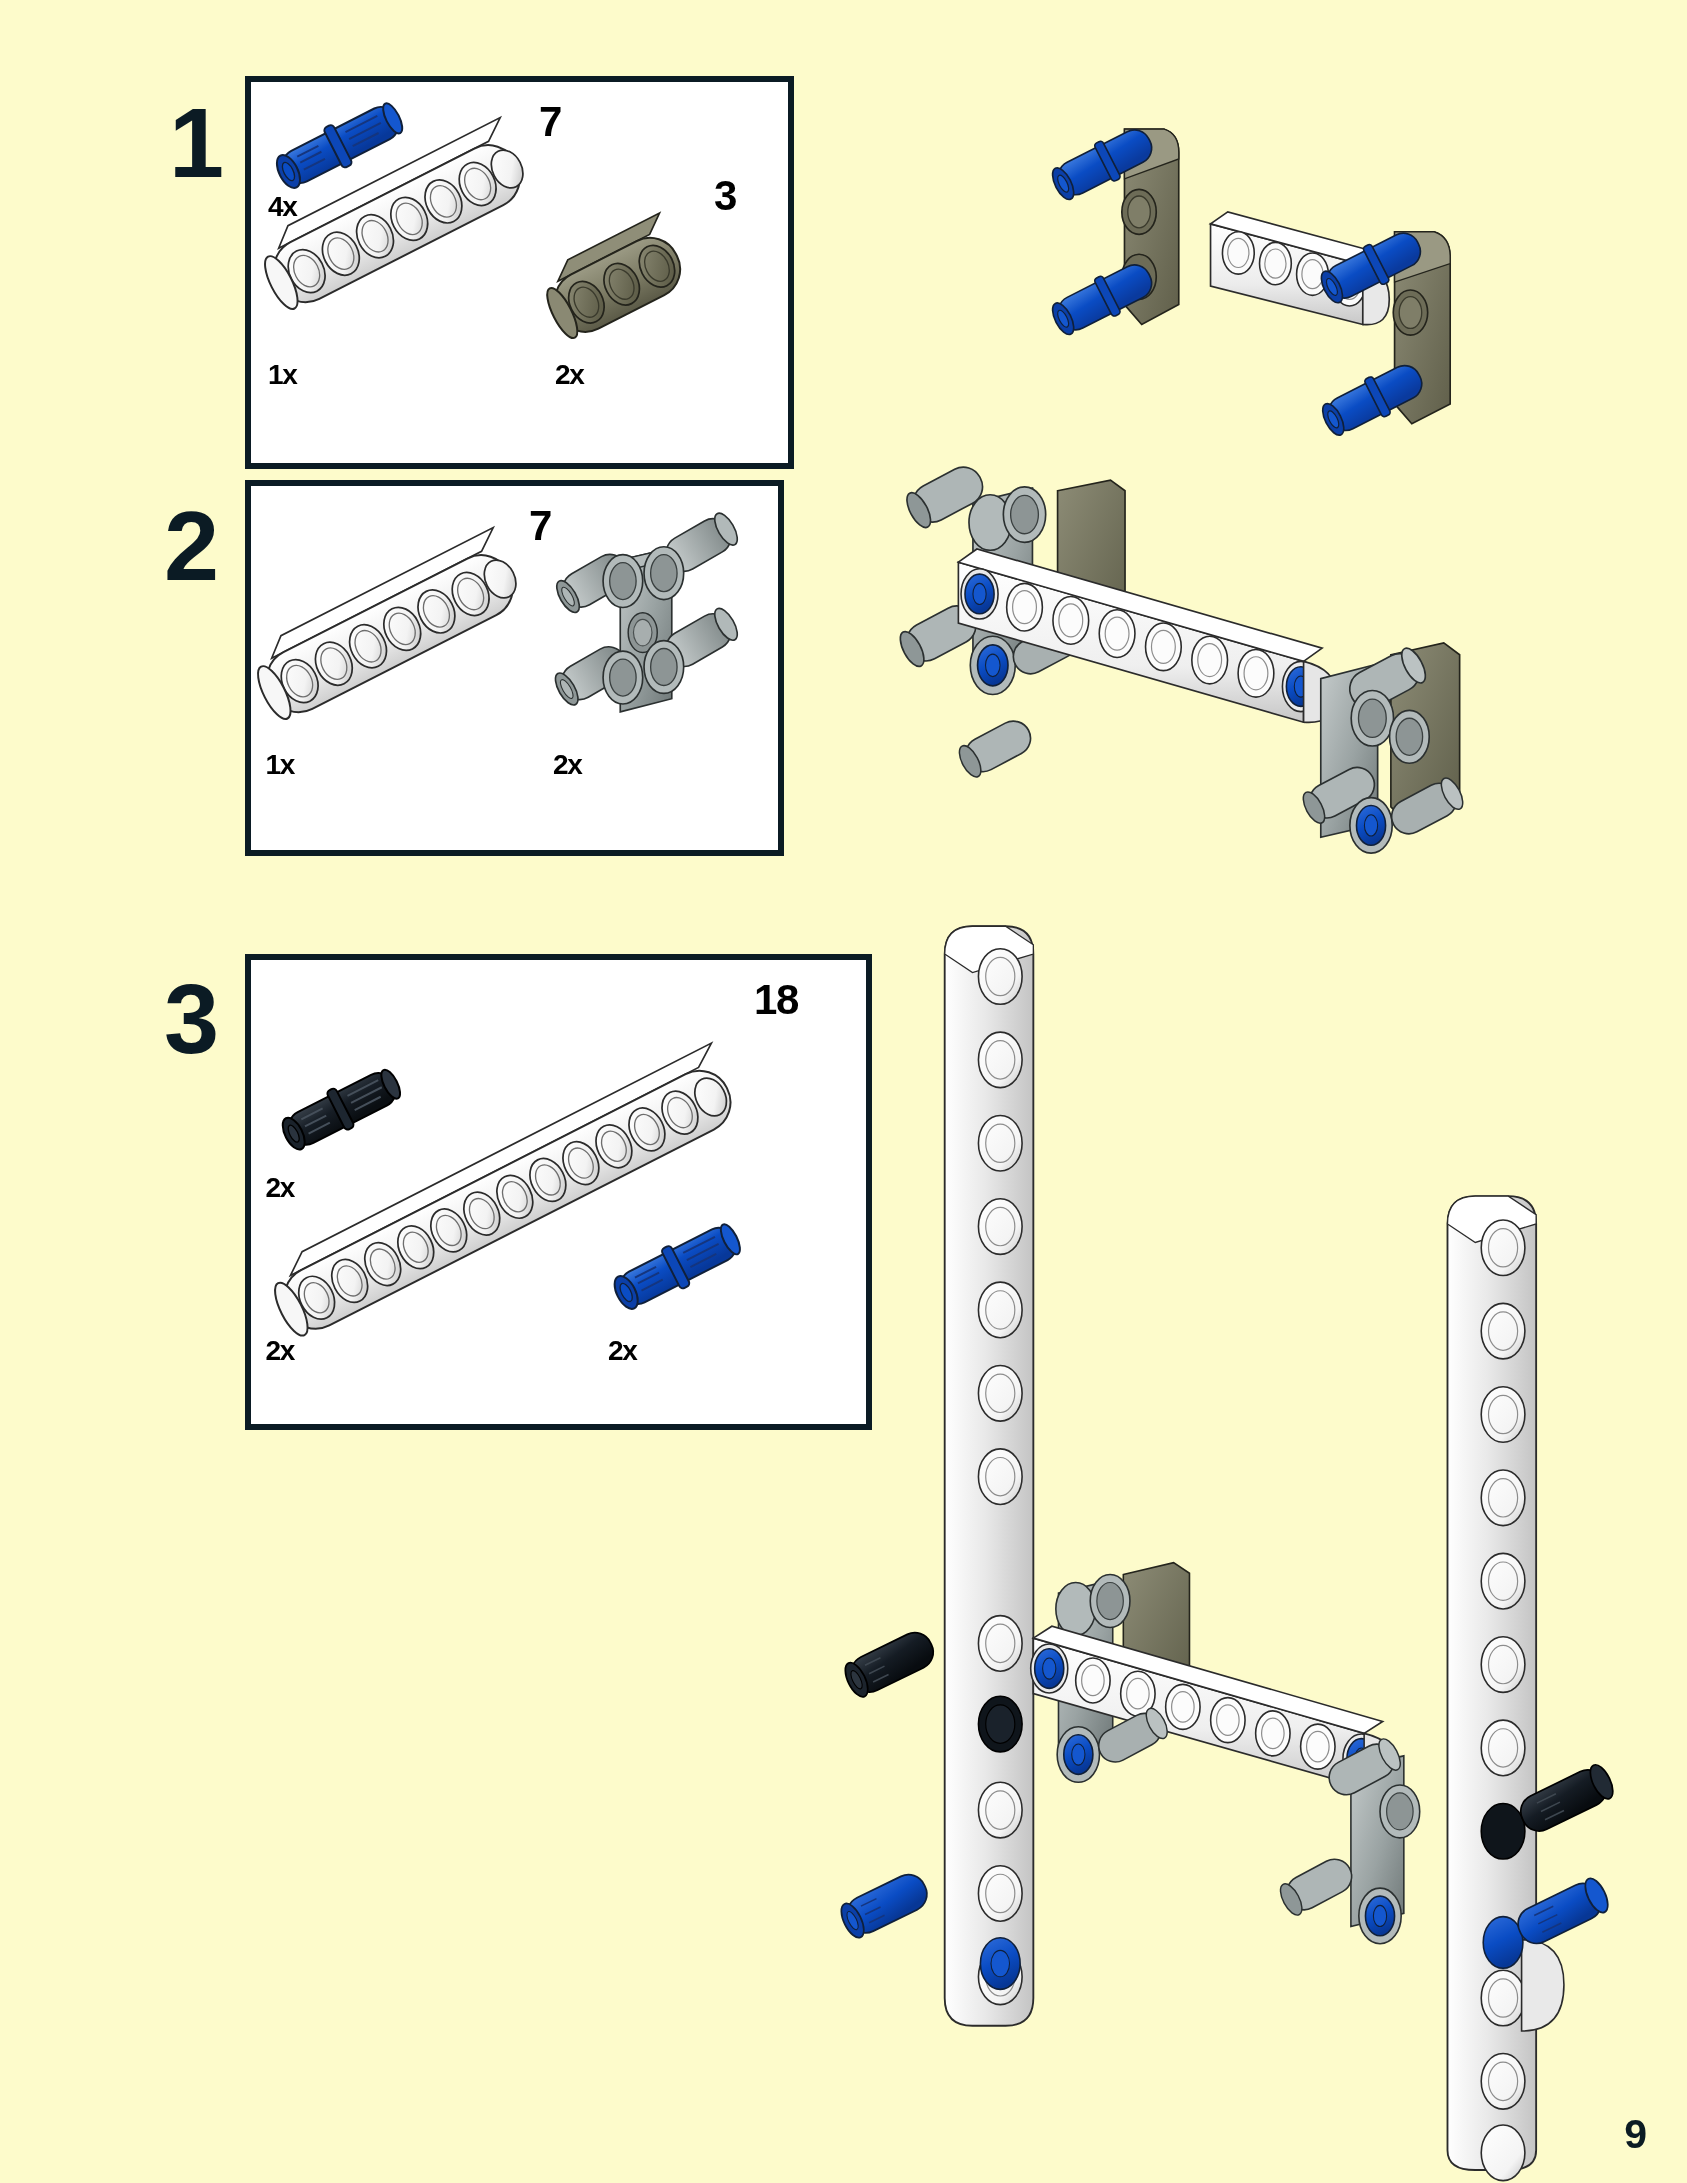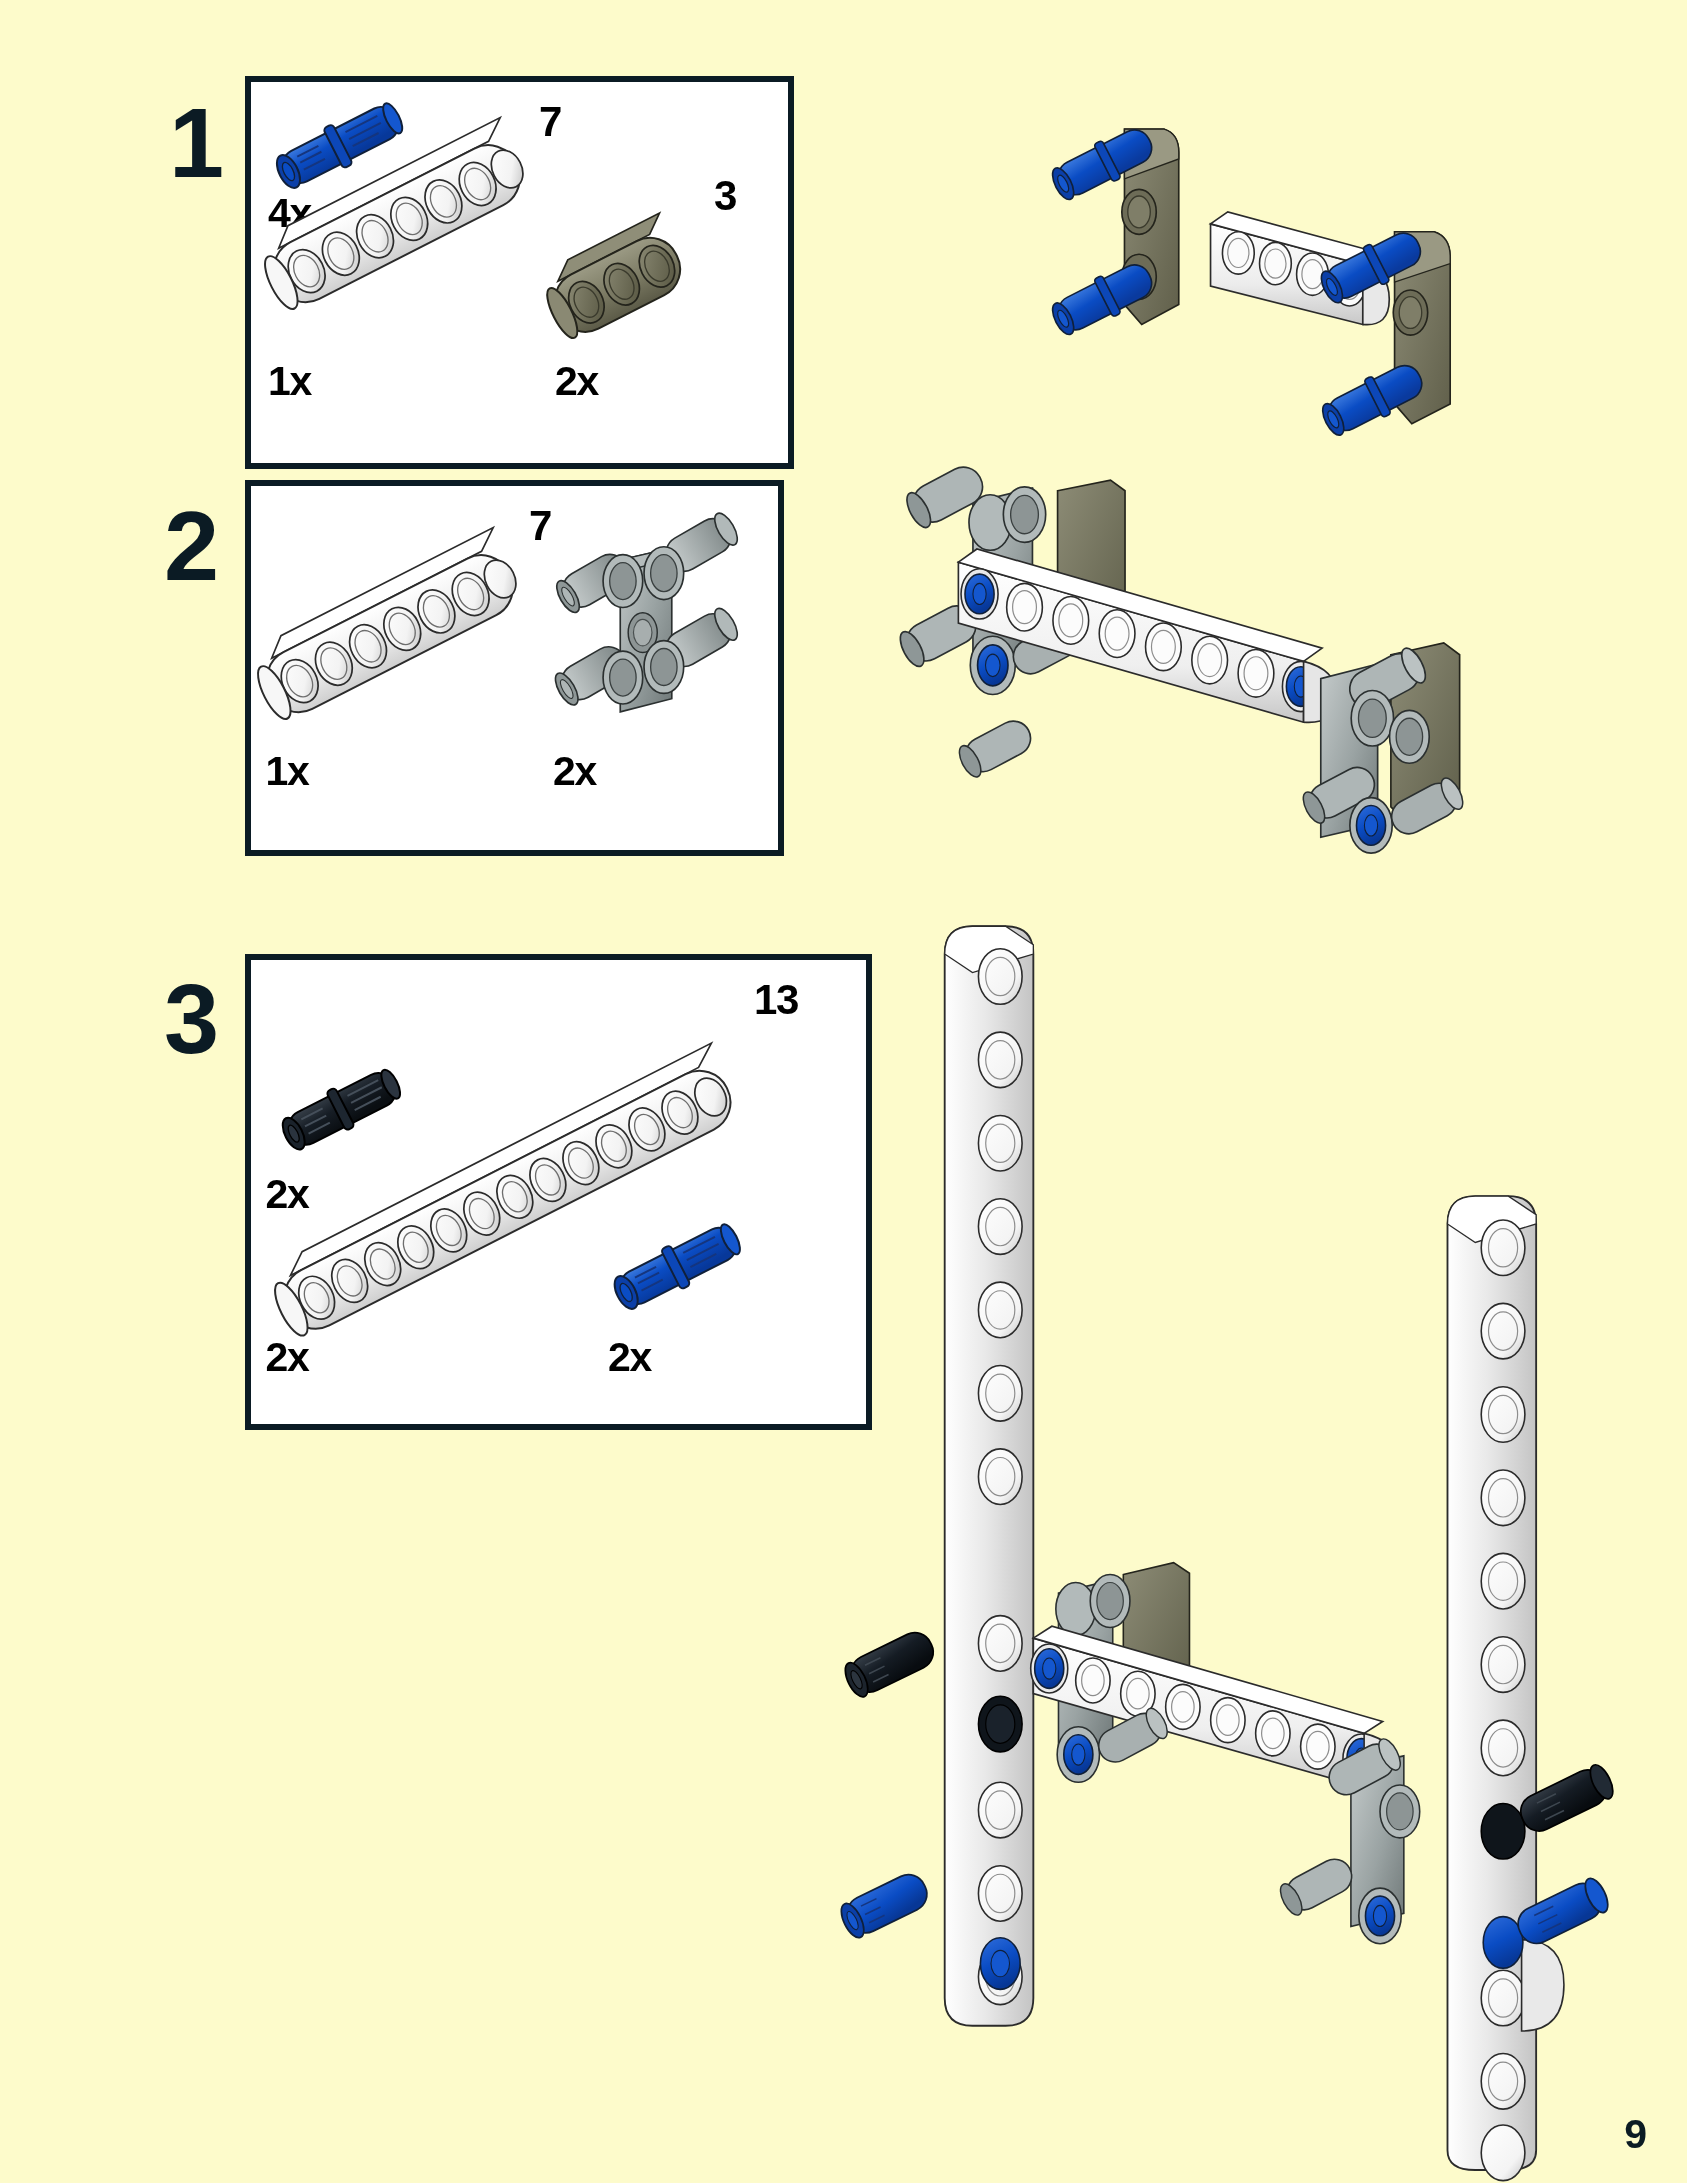--- a/index.html
+++ b/index.html
@@ -49,21 +49,21 @@
   #step-number-3 { left: 164px; top: 969px; }
 
   
   .count-label, .len-label {
     position: absolute;
     color: #000000;
     font-weight: bold;
     font-family: "Liberation Sans", sans-serif;
     line-height: 1;
   }
-  .count-label { font-size: 41px; letter-spacing: -1.3px; }
+  .count-label { font-size: 28px; letter-spacing: -1.3px; }
   .len-label   { font-size: 42px; letter-spacing: -1.3px; }
 
   
   #page-number {
     position: absolute;
     right: 40px;
     bottom: 25px;
     font-size: 41px;
     font-weight: bold;
     color: #0b1b24;
@@ -481,21 +481,21 @@
           <ellipse cx="100" cy="26" rx="12" ry="26" fill="#bac1c1" stroke="#2b3030" stroke-width="2.3"></ellipse>
         </g>
       </g>
     </svg>
   </div>
 
   <div class="step-number" id="step-number-3">3</div>
 
   <div class="step-box" id="step-box-3">
 
-    <div class="len-label" style="left:503px; top:18.5px;">13</div>
+    <div class="len-label" style="left:503px; top:18.5px;">18</div>
 
     <div class="part" style="left:20px; top:103px;">
       <svg width="146" height="93" viewBox="0 0 220 140">
         <defs>
           <linearGradient id="blkgrad" x1="0" y1="0" x2="0.3" y2="1">
             <stop offset="0%" stop-color="#39424c"></stop>
               <stop offset="50%" stop-color="#161d25"></stop>
               <stop offset="100%" stop-color="#0a0e12"></stop>
           </linearGradient>
         </defs>

